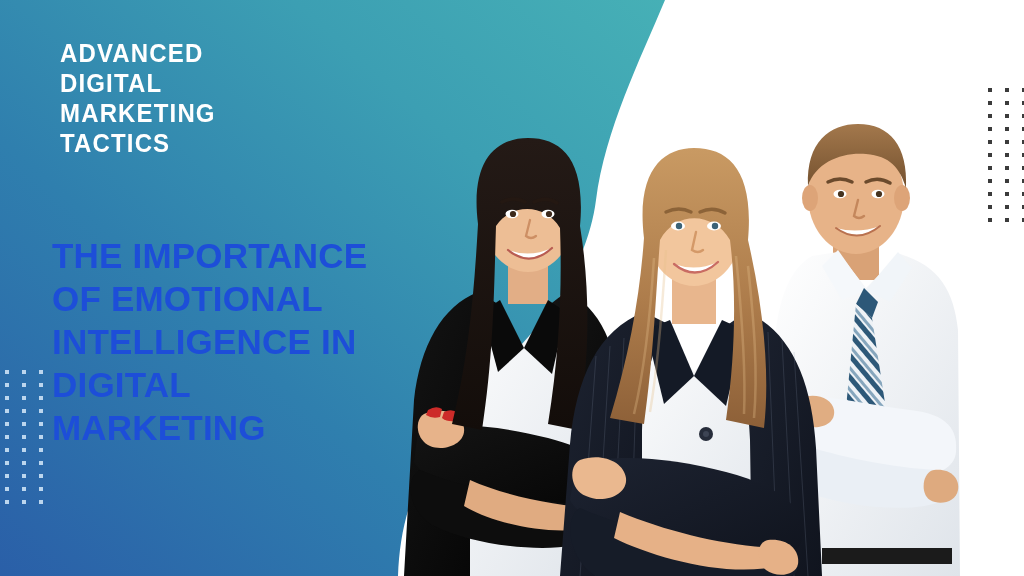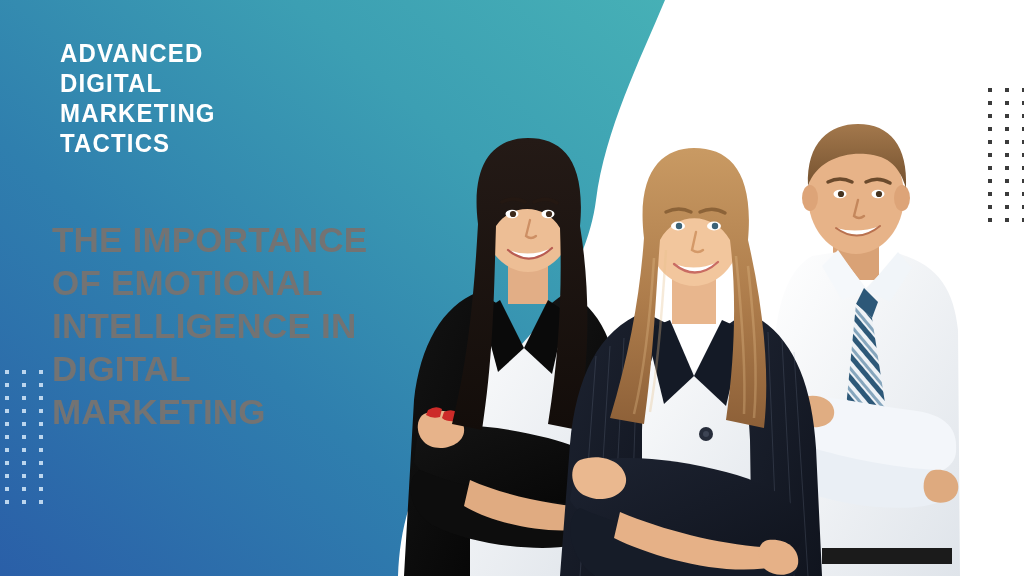--- a/index.html
+++ b/index.html
@@ -80,23 +80,23 @@
     text-transform: uppercase;
     font-stretch: condensed;
     transform: scaleX(0.96);
     transform-origin: left top;
     white-space: pre-line;
   }
 
   #headline {
     position: absolute;
     left: 52px;
-    top: 218px;
+    top: 234px;
     width: 430px;
-    color: #737373;
+    color: #1d4ed8;
     font-size: 35px;
     line-height: 43px;
     font-weight: 700;
     letter-spacing: 0.2px;
     text-transform: uppercase;
     white-space: pre-line;
   }
 
   
   .people {

